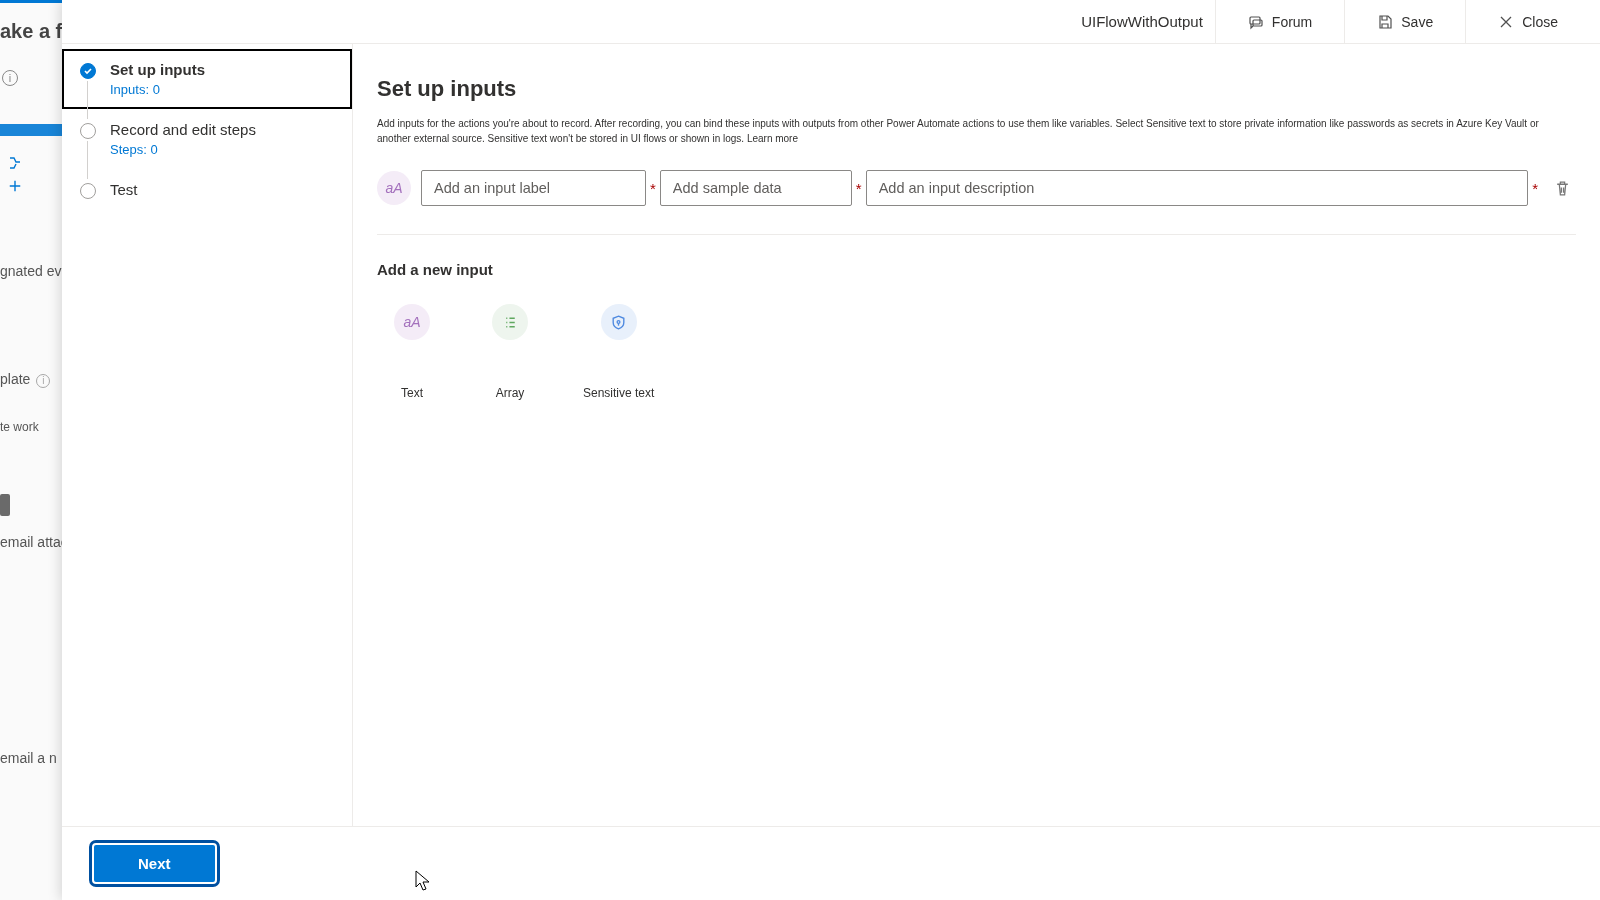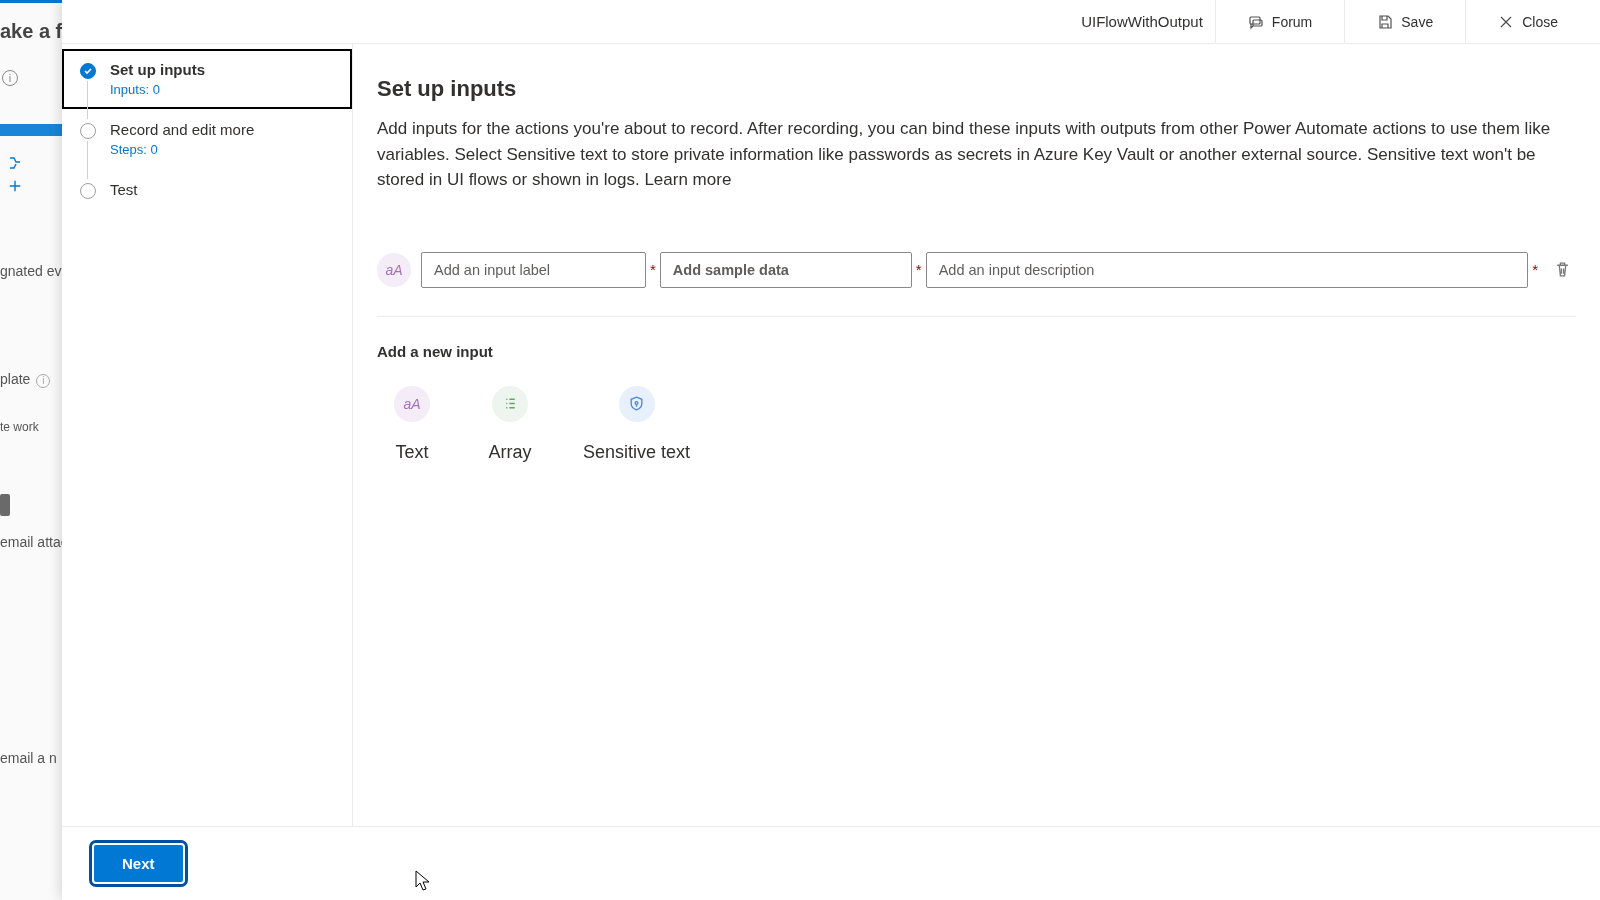--- a/index.html
+++ b/index.html
@@ -189,25 +189,25 @@
     flex-direction:column;
     position:relative;
     overflow:auto;
   }
   .panel-title {
     font-size: 22px;
     font-weight: 600;
     margin-bottom: 14px;
   }
   .panel-desc {
-    font-size: 17px;
+    font-size: 10px;
     color: #323130;
     line-height: 1.5;
     max-width: 1180px;
-    margin-bottom: 59px;
+    margin-bottom: 24px;
   }
   .panel-desc .learn-more { color: #323130; cursor:pointer; }
 
   .input-row {
     display:flex;
     align-items:center;
     gap: 10px;
     padding-bottom: 28px;
     border-bottom: 1px solid #edebe9;
     margin-bottom: 26px;
@@ -227,21 +227,21 @@
     height: 36px;
     border: 1px solid #8a8886;
     border-radius: 2px;
     padding: 0 12px;
     font-size: 14.5px;
     font-family: inherit;
     color: #323130;
   }
   .fld::placeholder { color:#605e5c; }
   .fld.label { width: 225px; }
-  .fld.sample { width: 252px; font-weight: bold; }
+  .fld.sample { width: 192px; }
   .fld.desc { flex:1; min-width: 300px; }
   .trash-btn {
     width: 28px;height:28px;
     display:flex;align-items:center;justify-content:center;
     cursor:pointer;
     color:#777;
     margin-left: 6px;
   }
   .trash-btn svg { width:17px;height:17px; }
 
@@ -265,37 +265,37 @@
   }
   .type-circle {
     width: 36px;height:36px;border-radius:50%;
     display:flex;align-items:center;justify-content:center;
     font-size:14px;
   }
   .type-circle.text { background:#f4ecf7;color:#a471bd;font-style:italic; }
   .type-circle.sensitive { background:#e8f0fb;color:#4f8ae0; }
   .type-circle.array { background:#eef5ee;color:#5fa85f; }
   .type-circle svg { width:17px;height:17px; }
-  .type-label { font-size:18px; }
+  .type-label { font-size:12px;margin-top:26px; }
 
   .dialog-footer {
     border-top: 1px solid #edebe9;
     padding: 18px 32px;
     display:flex;
     align-items:center;
   }
   .next-btn {
     background: #0078d4;
     color: #fff;
     outline: 3px solid #0050a0;
     outline-offset: 2px;
     border: none;
     font-size: 15px;
     font-weight: 600;
-    padding: 10px 28px;
+    padding: 10px 44px;
     cursor: pointer;
     border-radius: 2px;
     position:relative;
   }
   .cursor-img {
     position:absolute;
     left: 414px;
     top: 870px;
     font-size: 20px;
     color:#000;
@@ -369,21 +369,21 @@
         <div class="step-texts">
           <span class="step-label">Set up inputs</span>
           <span class="step-sub">Inputs: 0</span>
         </div>
         <div class="step-connector"></div>
       </div>
 
       <div class="wizard-step">
         <div class="step-circle"></div>
         <div class="step-texts">
-          <span class="step-label">Record and edit more</span>
+          <span class="step-label">Record and edit steps</span>
           <span class="step-sub">Steps: 0</span>
         </div>
         <div class="step-connector"></div>
       </div>
 
 
       <div class="wizard-step">
         <div class="step-circle"></div>
         <div class="step-texts">
           <span class="step-label">Test</span>

